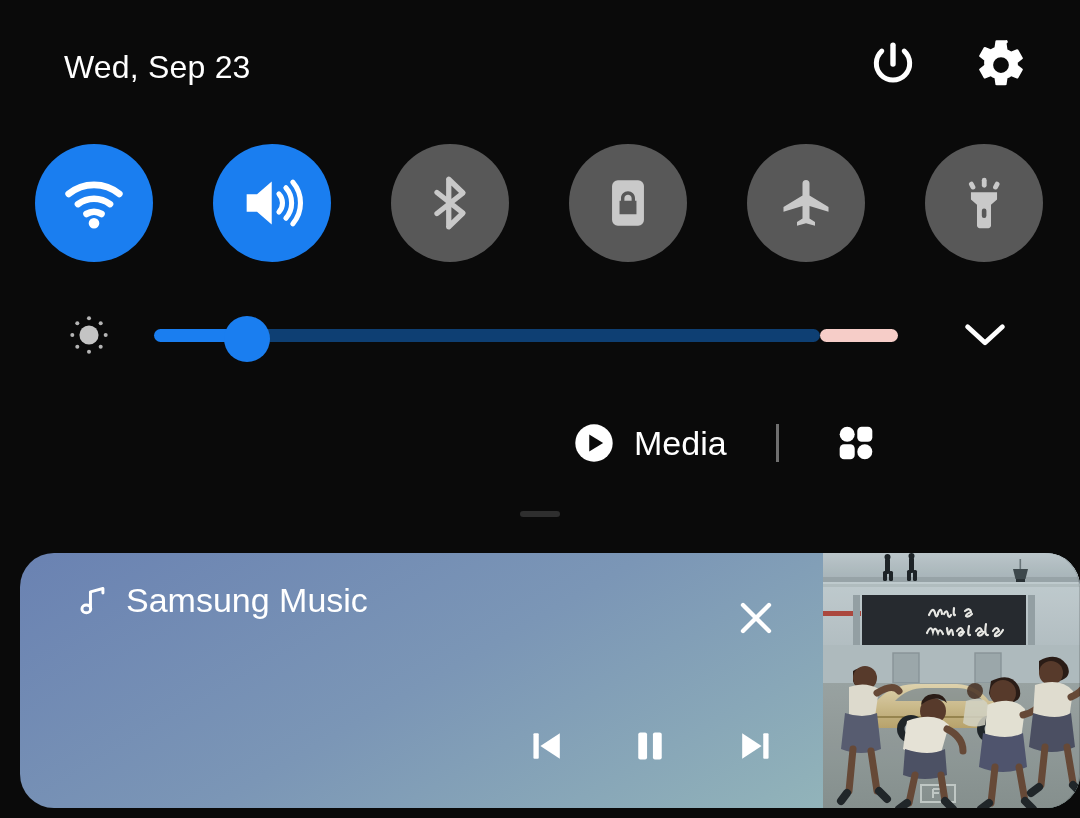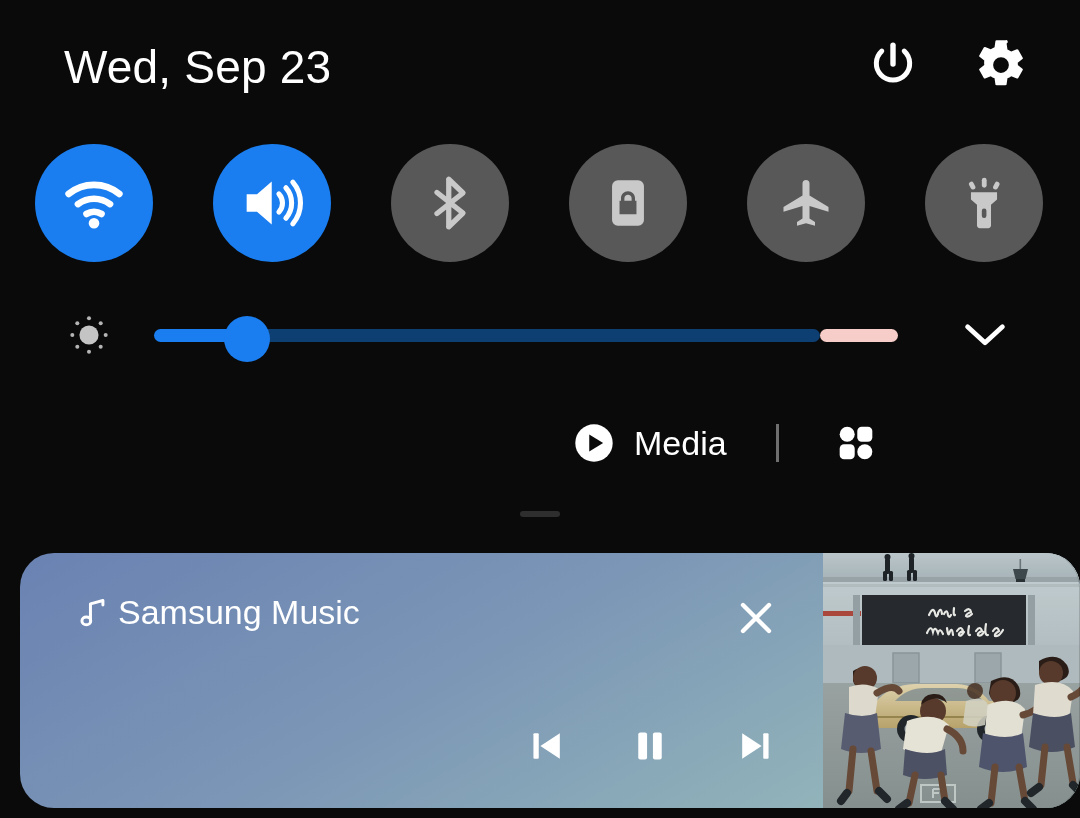--- a/index.html
+++ b/index.html
@@ -10,21 +10,21 @@
     color:#ffffff;
     position:relative;
   }
 
   
   #header {
     position:absolute; left:0; top:0; width:1080px; height:130px;
   }
   #date-label {
     position:absolute; left:64px; top:40px;
-    font-size:46px; font-weight:400; letter-spacing:0.2px;
+    font-size:32px; font-weight:400; letter-spacing:0.2px;
     color:#ffffff; white-space:nowrap; line-height:54px;
   }
   .hdr-icon-btn {
     position:absolute; top:36px; width:58px; height:58px;
     display:flex; align-items:center; justify-content:center;
   }
   #power-button { left:864px; }
   #settings-button { left:972px; }
 
   
@@ -85,22 +85,22 @@
     border-radius:3px; background:#2e2e2e;
   }
 
   
   #media-card {
     position:absolute; left:20px; top:553px; width:1060px; height:255px;
     border-radius:34px; overflow:hidden;
     background:linear-gradient(150deg,#6a82b2 0%,#7b96b6 42%,#8fb0b9 78%,#9cc0bd 100%);
   }
   #media-app-row {
-    position:absolute; left:56px; top:40px;
-    display:flex; align-items:center; gap:8px;text-align:center;
+    position:absolute; left:56px; top:28px;
+    display:flex; align-items:center; gap:16px;text-align:center;
   }
   #media-app-name {
     font-size:34px; font-weight:400; color:#ffffff; white-space:nowrap;
   }
   #media-close-button {
     position:absolute; left:733px; top:595px; width:46px; height:46px;
     display:flex; align-items:center; justify-content:center;
   }
   #media-controls {
     position:absolute; left:505px; top:718px; width:290px; height:56px;

